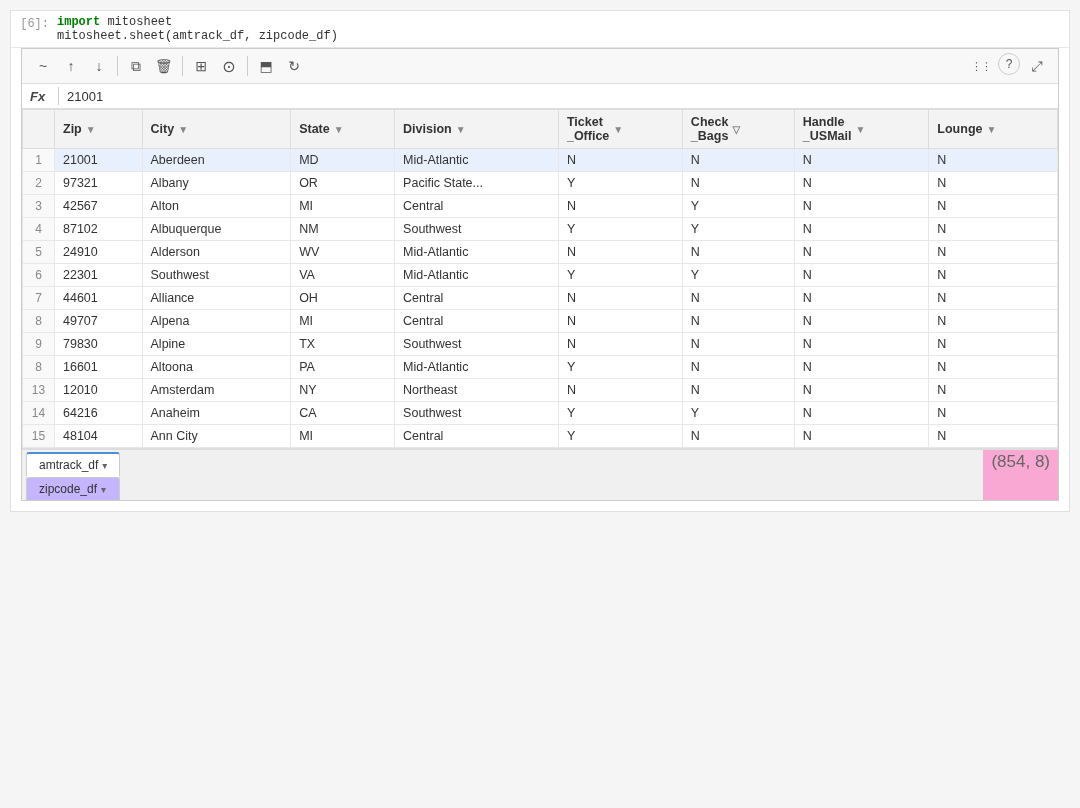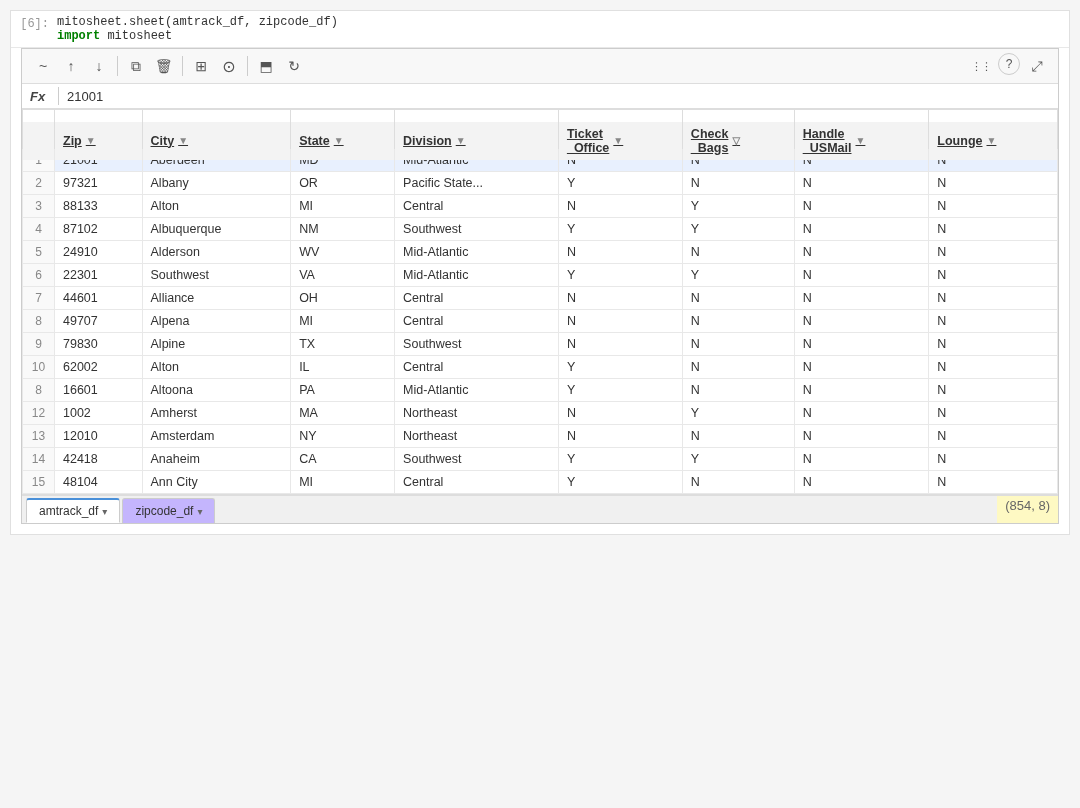--- a/index.html
+++ b/index.html
@@ -121,23 +121,22 @@
     }
 
     thead th {
       background: #f3f3f3;
       border: 1px solid #ddd;
       padding: 5px 8px;
       text-align: left;
       font-weight: 600;
       color: #333;
       position: sticky;
-      top: 12px;
+      top: 0;
       white-space: nowrap;
-      text-decoration: underline;
     }
 
     thead th.row-num-col {
       width: 32px;
       min-width: 32px;
       text-align: center;
       background: #f3f3f3;
     }
 
     .col-header-content {
@@ -205,46 +204,46 @@
 
     .tab-dropdown {
       font-size: 10px;
       color: #666;
     }
 
     .status-bar {
       display: flex;
       justify-content: flex-end;
       padding: 2px 8px;
-      font-size: 13px;
+      font-size: 17px;
       color: #666;
-      background: #fef9c3;
+      background: #f9a8d4;
       border-top: 1px solid #ddd;
     }
 
     .header-icons {
       display: flex;
       gap: 4px;
       margin-left: auto;
     }
   </style>
 </head>
 <body>
 
 <div class="notebook-cell">
 
   <div class="cell-input">
     <div class="cell-number">[6]:</div>
     <div class="cell-code">
       <div>
-        <span class="fn">mitosheet.sheet(amtrack_df, zipcode_df)</span>
+        <span class="kw">import</span>
+        <span> mitosheet</span>
       </div>
       <div>
-        <span class="kw">import</span>
-        <span> mitosheet</span>
+        <span class="fn">mitosheet.sheet(amtrack_df, zipcode_df)</span>
       </div>
     </div>
   </div>
 
   <div class="spreadsheet-container">
 
     <div class="toolbar">
       <button class="toolbar-btn">~</button>
       <button class="toolbar-btn">↑</button>
       <button class="toolbar-btn">↓</button>
@@ -345,21 +344,21 @@
               <td>Albany</td>
               <td>OR</td>
               <td>Pacific State...</td>
               <td>Y</td>
               <td>N</td>
               <td>N</td>
               <td>N</td>
             </tr>
             <tr>
               <td class="row-num">3</td>
-              <td>88133</td>
+              <td>42567</td>
               <td>Alton</td>
               <td>MI</td>
               <td>Central</td>
               <td>N</td>
               <td>Y</td>
               <td>N</td>
               <td>N</td>
             </tr>
             <tr>
               <td class="row-num">4</td>
@@ -421,66 +420,44 @@
               <td>79830</td>
               <td>Alpine</td>
               <td>TX</td>
               <td>Southwest</td>
               <td>N</td>
               <td>N</td>
               <td>N</td>
               <td>N</td>
             </tr>
             <tr>
-              <td class="row-num">10</td>
-              <td>62002</td>
-              <td>Alton</td>
-              <td>IL</td>
-              <td>Central</td>
-              <td>Y</td>
-              <td>N</td>
-              <td>N</td>
-              <td>N</td>
-            </tr>
-            <tr>
               <td class="row-num">8</td>
               <td>16601</td>
               <td>Altoona</td>
               <td>PA</td>
               <td>Mid-Atlantic</td>
               <td>Y</td>
               <td>N</td>
               <td>N</td>
               <td>N</td>
             </tr>
             <tr>
-              <td class="row-num">12</td>
-              <td>1002</td>
-              <td>Amherst</td>
-              <td>MA</td>
-              <td>Northeast</td>
-              <td>N</td>
-              <td>Y</td>
-              <td>N</td>
-              <td>N</td>
-            </tr>
-            <tr>
               <td class="row-num">13</td>
               <td>12010</td>
               <td>Amsterdam</td>
               <td>NY</td>
               <td>Northeast</td>
               <td>N</td>
               <td>N</td>
               <td>N</td>
               <td>N</td>
             </tr>
             <tr>
               <td class="row-num">14</td>
-              <td>42418</td>
+              <td>64216</td>
               <td>Anaheim</td>
               <td>CA</td>
               <td>Southwest</td>
               <td>Y</td>
               <td>Y</td>
               <td>N</td>
               <td>N</td>
             </tr>
             <tr>
               <td class="row-num">15</td>
@@ -492,21 +469,21 @@
               <td>N</td>
               <td>N</td>
               <td>N</td>
             </tr>
           </tbody>
       </table>
     </div>
 
     <div style="display:flex; align-items:stretch; background:#f0f0f0; border-top:1px solid #ddd;">
       <div class="tab-bar" style="flex:1;">
-        <div id="tabs-container" style="display:flex;">
+        <div id="tabs-container" style="display:flex;flex-direction:column;">
             <div class="tab active">
               <span>amtrack_df</span>
               <span class="tab-dropdown">▾</span>
             </div>
             <div class="tab">
               <span>zipcode_df</span>
               <span class="tab-dropdown">▾</span>
             </div>
           </div>
       </div>

